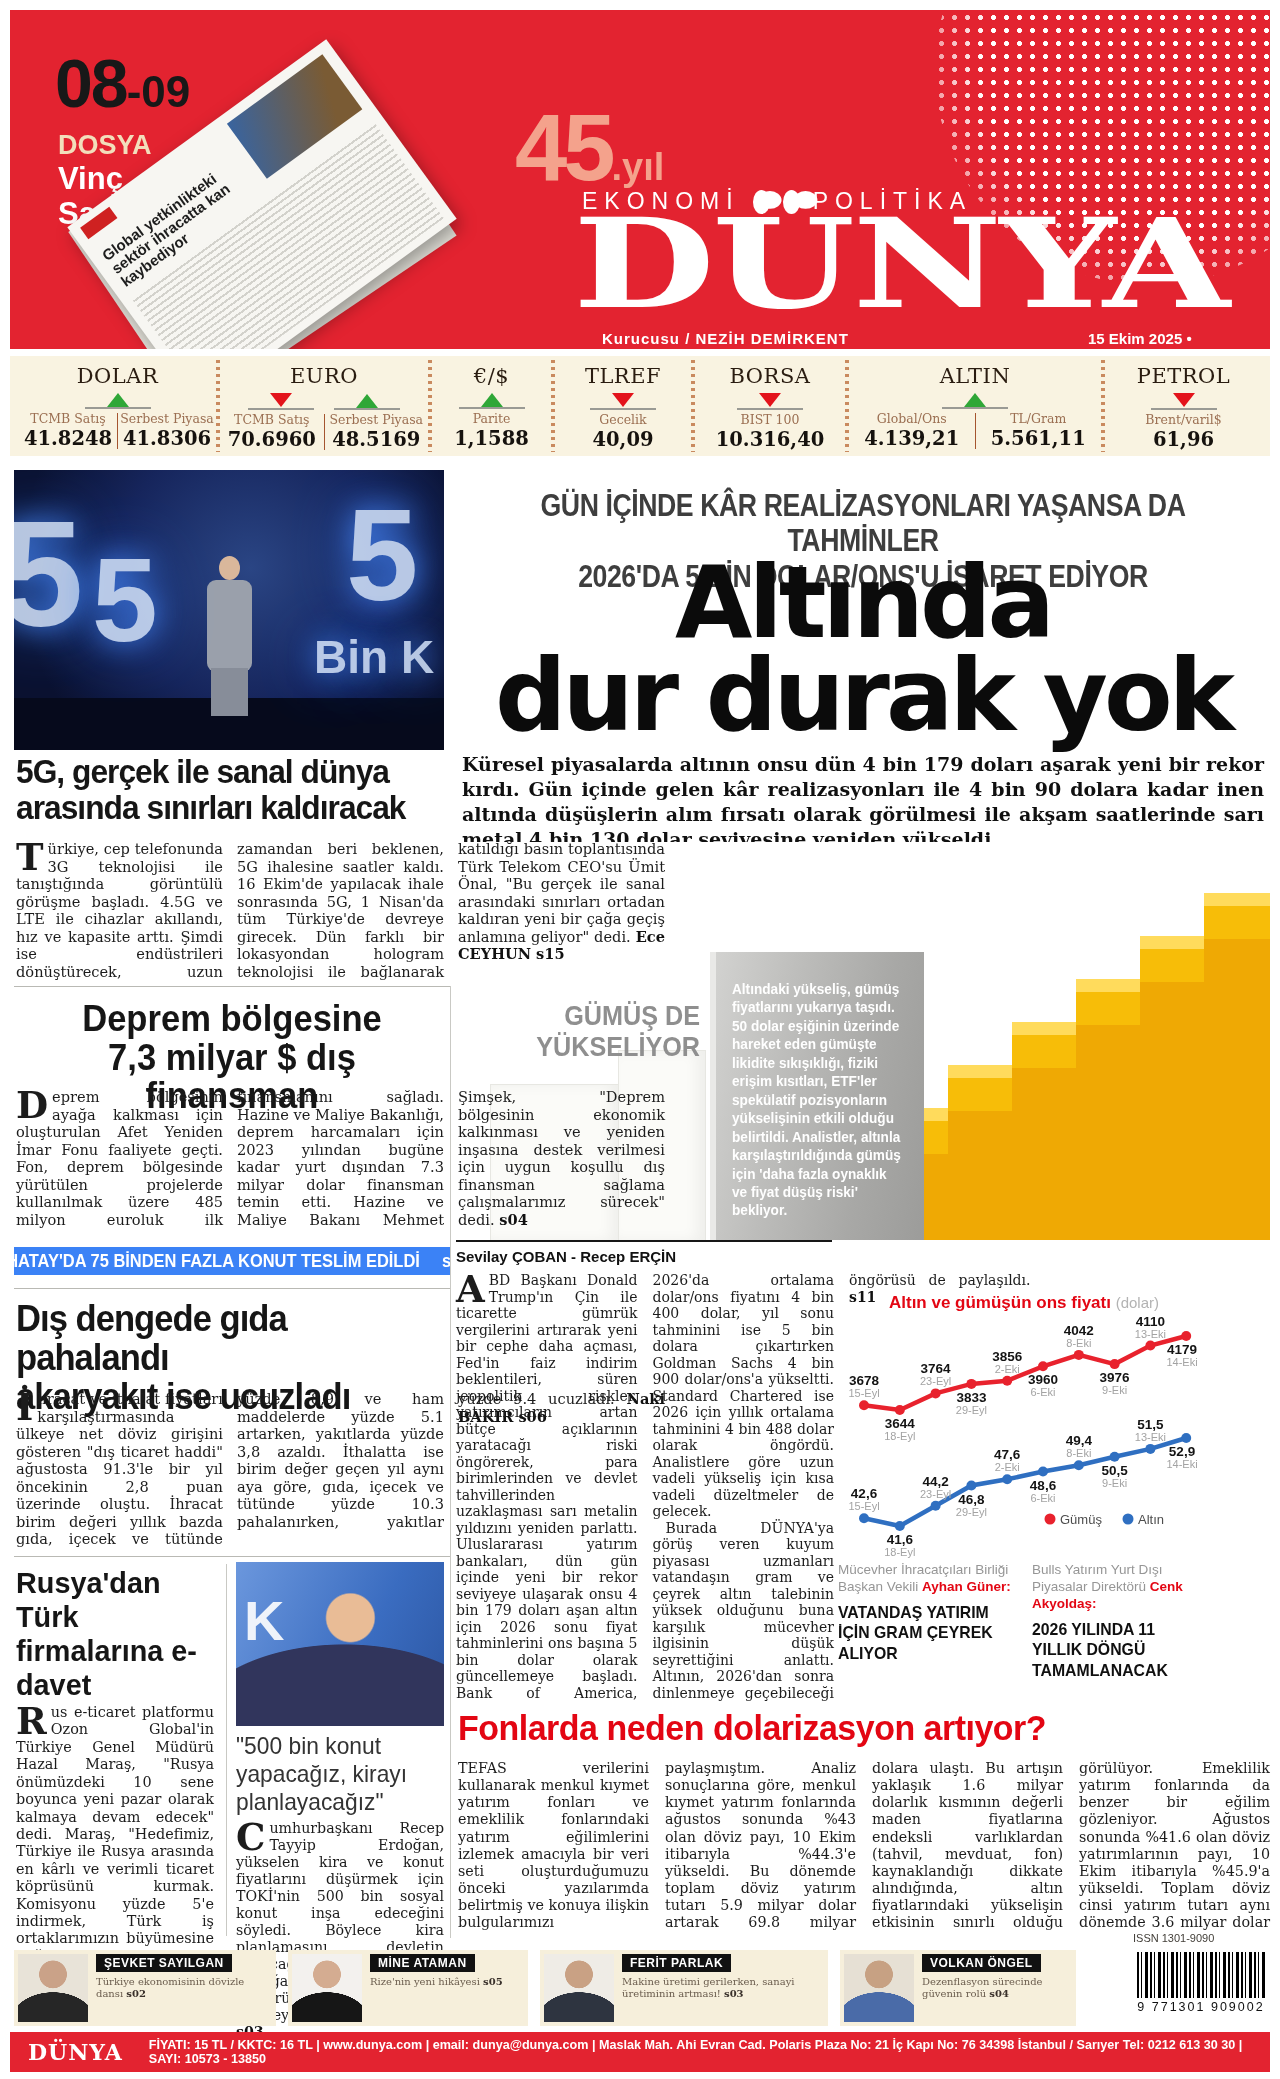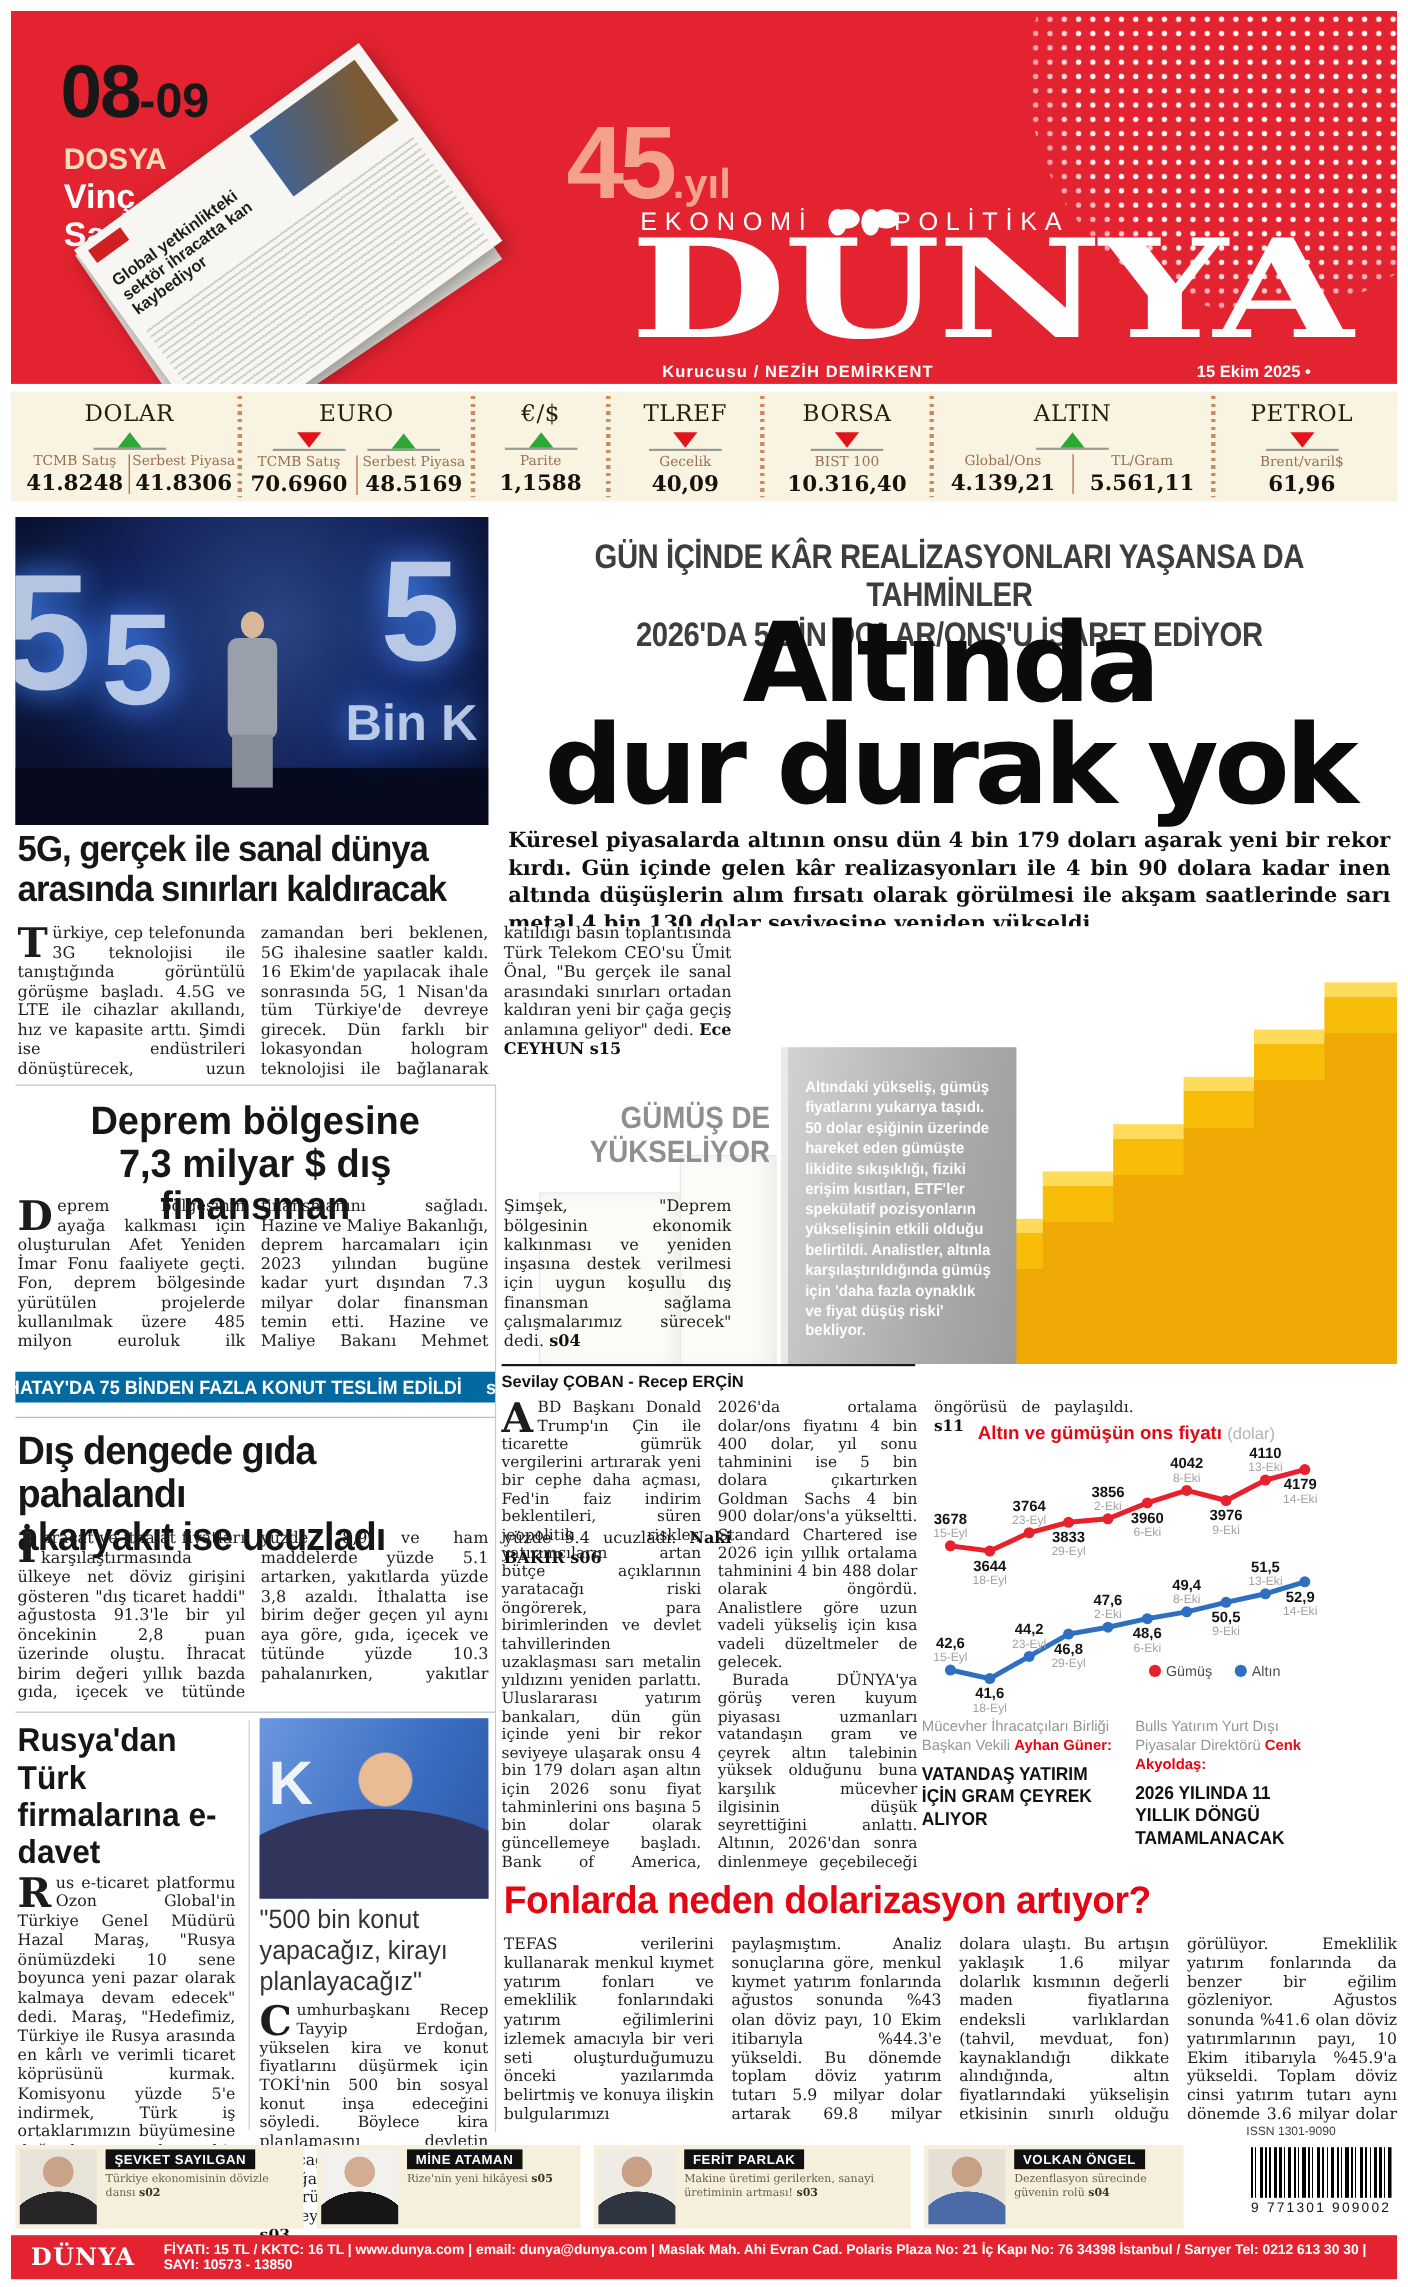--- a/index.html
+++ b/index.html
@@ -87,21 +87,21 @@
   .vr{background:#c9c9c4;width:1px;}
 
   #ph5g{left:14px;top:470px;width:430px;height:280px;overflow:hidden;
         background:radial-gradient(circle at 55% 35%,#2a4584 0%,#16255c 45%,#0a1130 78%);}
   #ph5g .glow{position:absolute;color:#d5e6ff;text-shadow:0 0 28px #4b8dff,0 0 60px #2f6fe0;font-weight:bold;opacity:.85;}
   #ph5g .floor{position:absolute;left:0;right:0;bottom:0;height:52px;background:#060a1c;}
   #ph5g .head{position:absolute;left:205px;top:86px;width:21px;height:24px;border-radius:50%;background:#d9b79b;}
   #ph5g .suit{position:absolute;left:193px;top:110px;width:45px;height:92px;border-radius:9px;background:#9aa0ab;}
   #ph5g .legs{position:absolute;left:197px;top:198px;width:37px;height:48px;background:#878d99;}
 
-  #hatay{left:14px;top:1247px;width:436px;height:28px;background:#0369a1;color:#fff;display:flex;
+  #hatay{left:14px;top:1247px;width:436px;height:28px;background:#3b82f6;color:#fff;display:flex;
          align-items:center;justify-content:center;gap:8px;font-weight:bold;font-size:17.5px;white-space:nowrap;}
   #hatay .sc{transform:scaleX(.94);display:inline-block;}
 
   #erdo{left:236px;top:1562px;width:208px;height:164px;overflow:hidden;
         background:radial-gradient(circle at 55% 34%,#e9bc96 0 15%,rgba(0,0,0,0) 16%),
                    radial-gradient(ellipse 75% 52% at 52% 102%,#31355c 0 99%,rgba(0,0,0,0) 100%),
                    linear-gradient(115deg,#6b97dd 0%,#3a6cc0 60%,#2c56a2 100%);}
   #erdo .k{position:absolute;left:8px;top:26px;color:#fff;font-size:56px;font-weight:bold;opacity:.9;}
 
   

